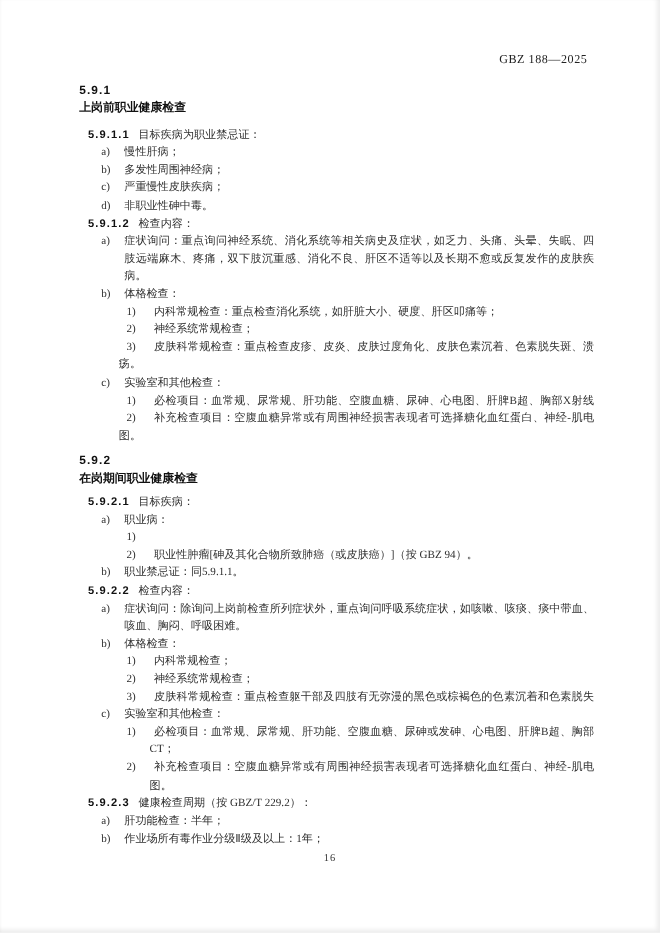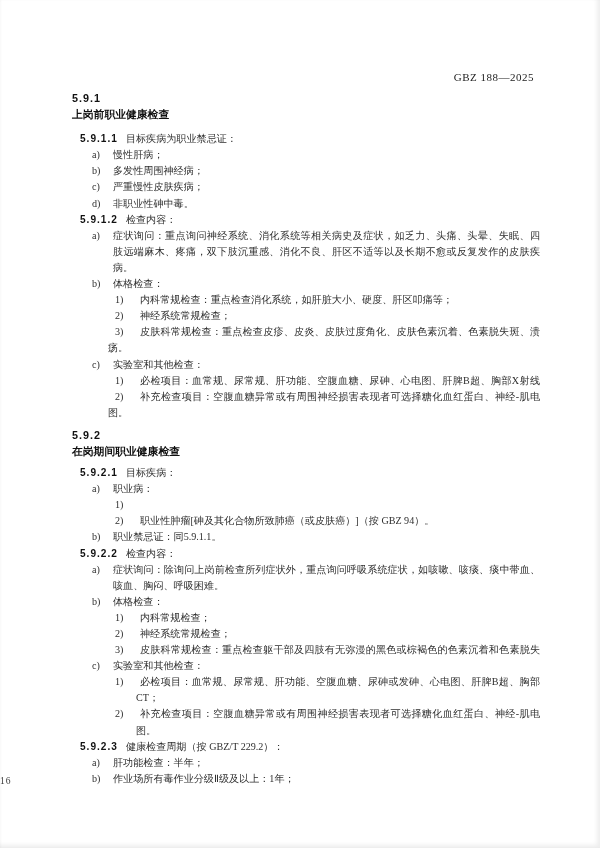--- a/index.html
+++ b/index.html
@@ -2,25 +2,25 @@
 <html><head>
 <meta charset="utf-8">
 <style>
   html,body{margin:0;padding:0;background:#ffffff;}
   .page{
     position:relative;width:600px;height:848px;background:#ffffff;
     font-family:"Liberation Serif",serif;color:#2e2e2e;overflow:hidden;
     box-shadow:inset -3px -3px 4px rgba(0,0,0,0.07), inset 1px 0 2px rgba(0,0,0,0.03);
   }
   .header-ref{
-    position:absolute;top:71px;right:66px;
+    position:absolute;top:48px;right:66px;
     font-size:11px;letter-spacing:0.5px;color:#222;
   }
   .doc-body{
-    position:absolute;left:72px;top:90px;width:468px;
+    position:absolute;left:72px;top:74px;width:468px;
     font-size:10.1px;line-height:16.1px;
   }
   .line{display:flex;white-space:nowrap;}
   .line .txt{display:block;}
   
   .h3{display:block;font-family:"Liberation Sans",sans-serif;font-weight:700;font-size:10.8px;color:#111;}
   .h3 .num{margin-right:9px;letter-spacing:1px;}
   .h4 .num{font-family:"Liberation Sans",sans-serif;font-weight:700;color:#111;flex:0 0 auto;margin-right:8px;letter-spacing:1px;}
   .h4{padding-left:8px;text-align:center;}
   
@@ -36,21 +36,21 @@
   
   .fill .txt{
     flex:1 1 auto;white-space:normal;text-align:justify;text-align-last:justify;
     overflow:hidden;max-height:16.1px;font-family:Liberation Serif, serif;
   }
   
   .gap-lg{margin-top:9px;}
   .gap-md{margin-top:6px;}
   .page-num{
     position:absolute;top:776px;left:0;width:100%;
-    font-size:9.5px;color:#3a3a3a;letter-spacing:1px;
+    text-align:center;font-size:9.5px;color:#3a3a3a;letter-spacing:1px;
   }
 </style>
 </head>
 <body>
 
 <div class="page">
   <div class="header-ref">GBZ 188—2025</div>
 
   <div class="doc-body">
       <div class="line h3"><span class="num">5.9.1</span><span class="txt">上岗前职业健康检查</span></div>

